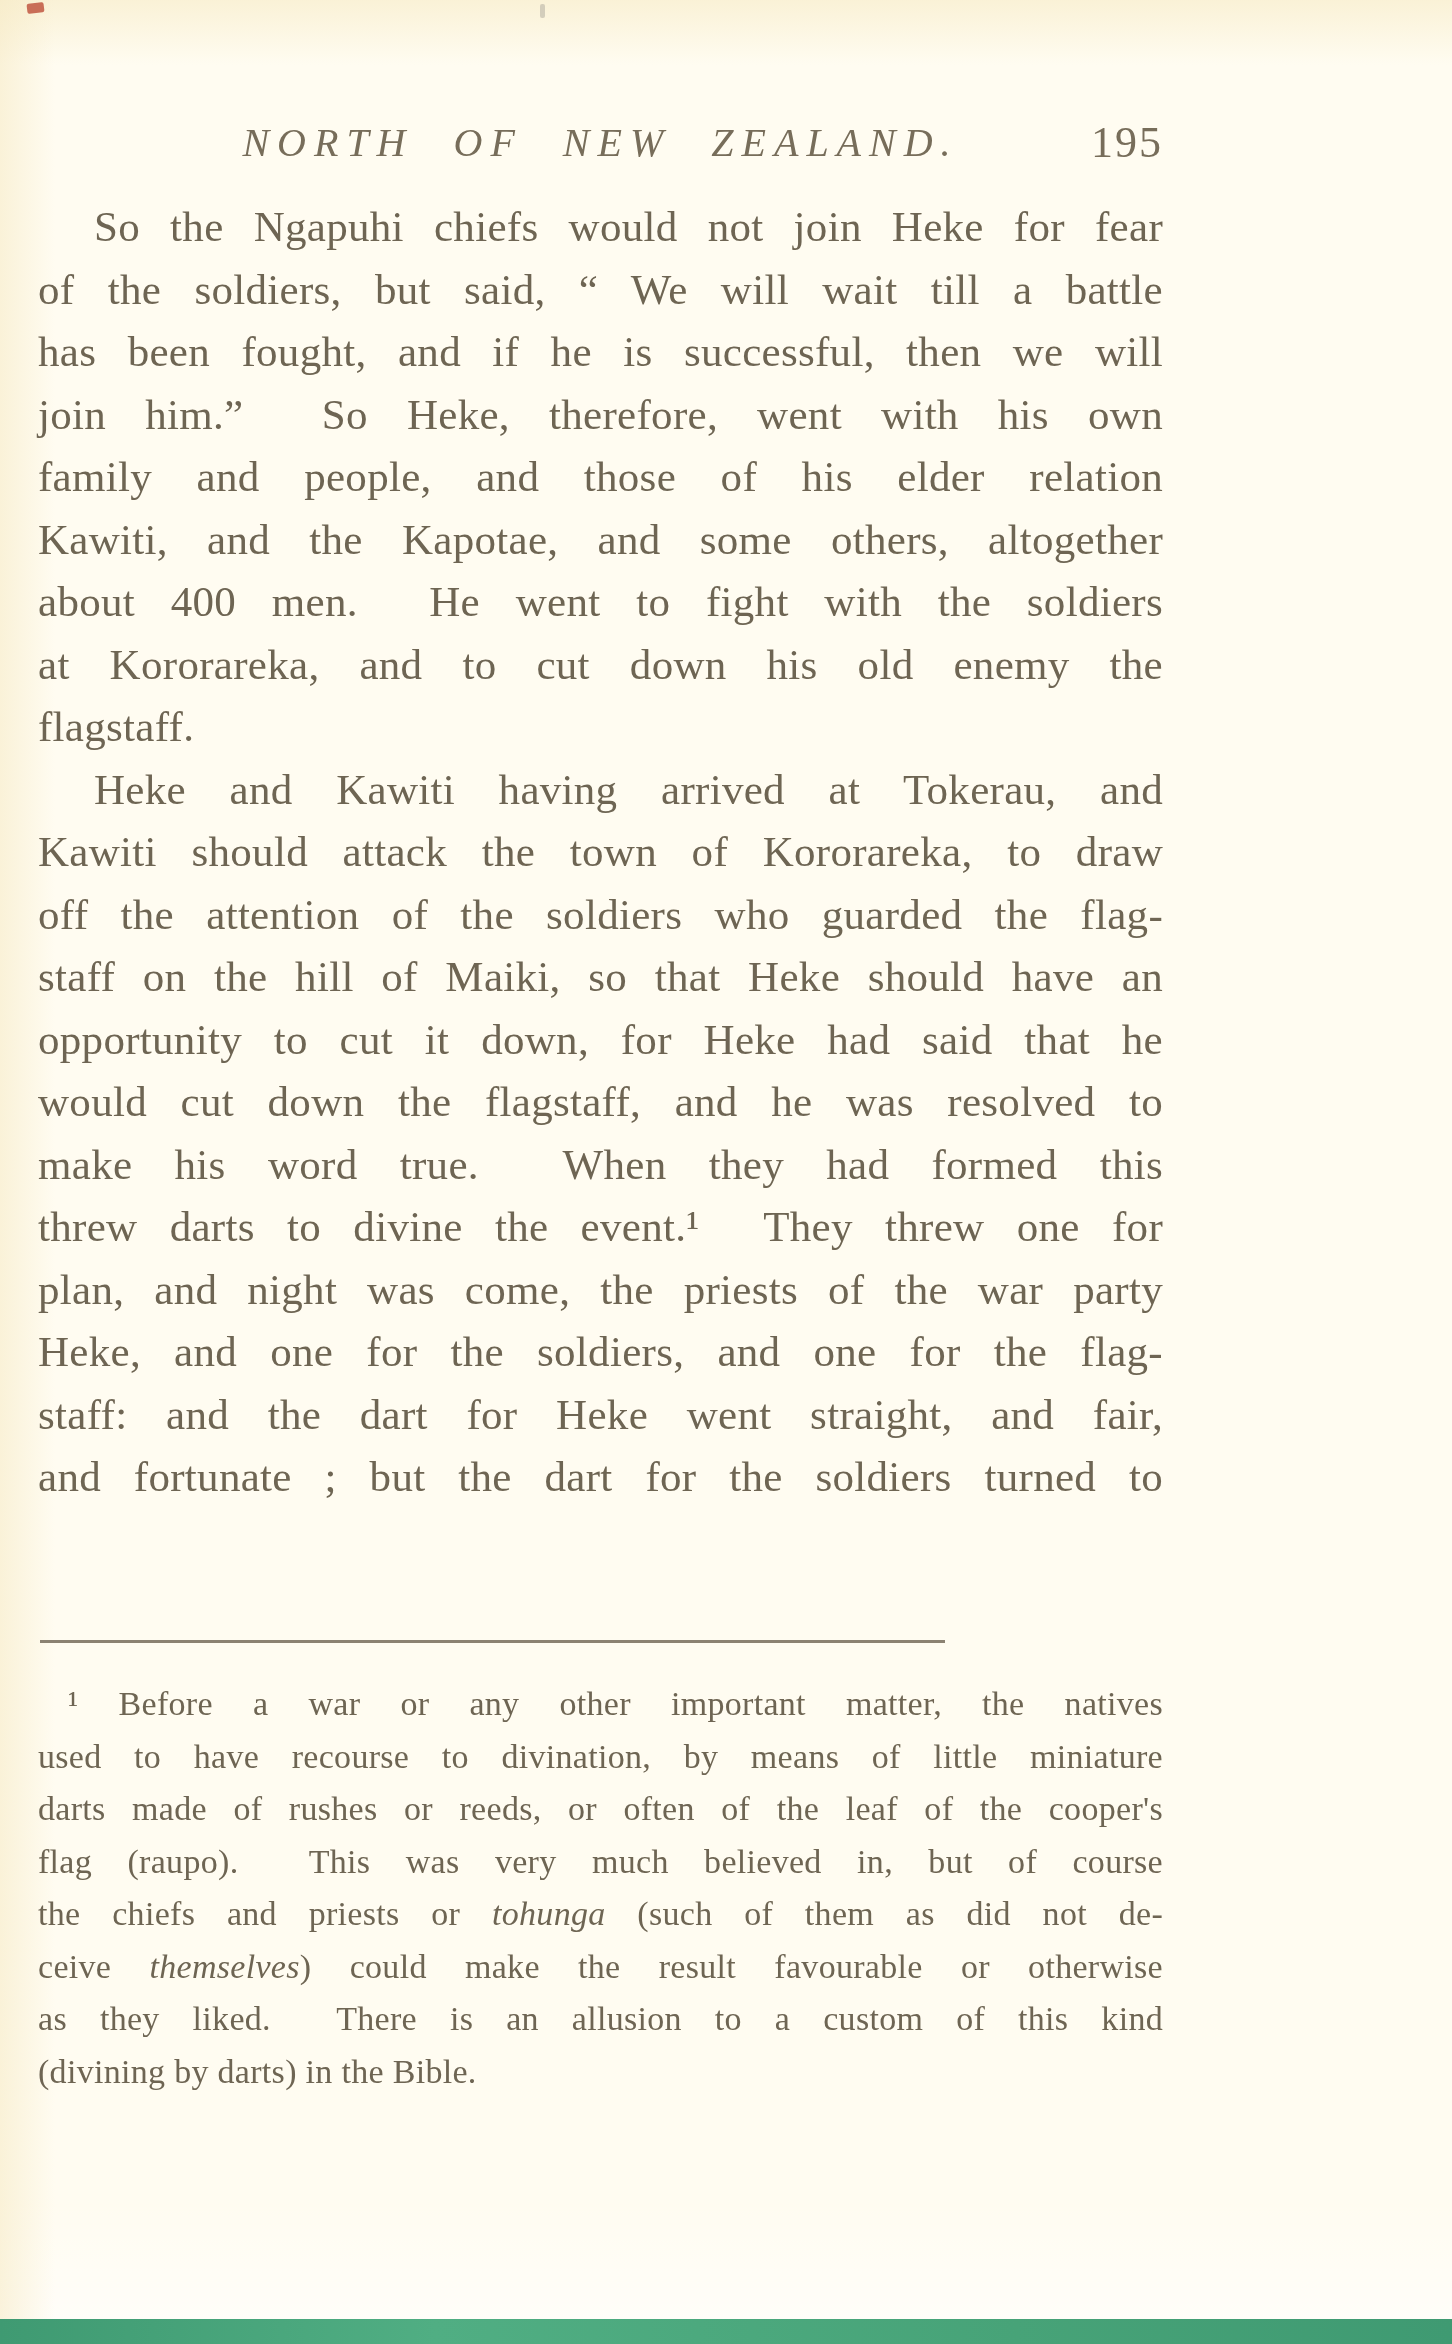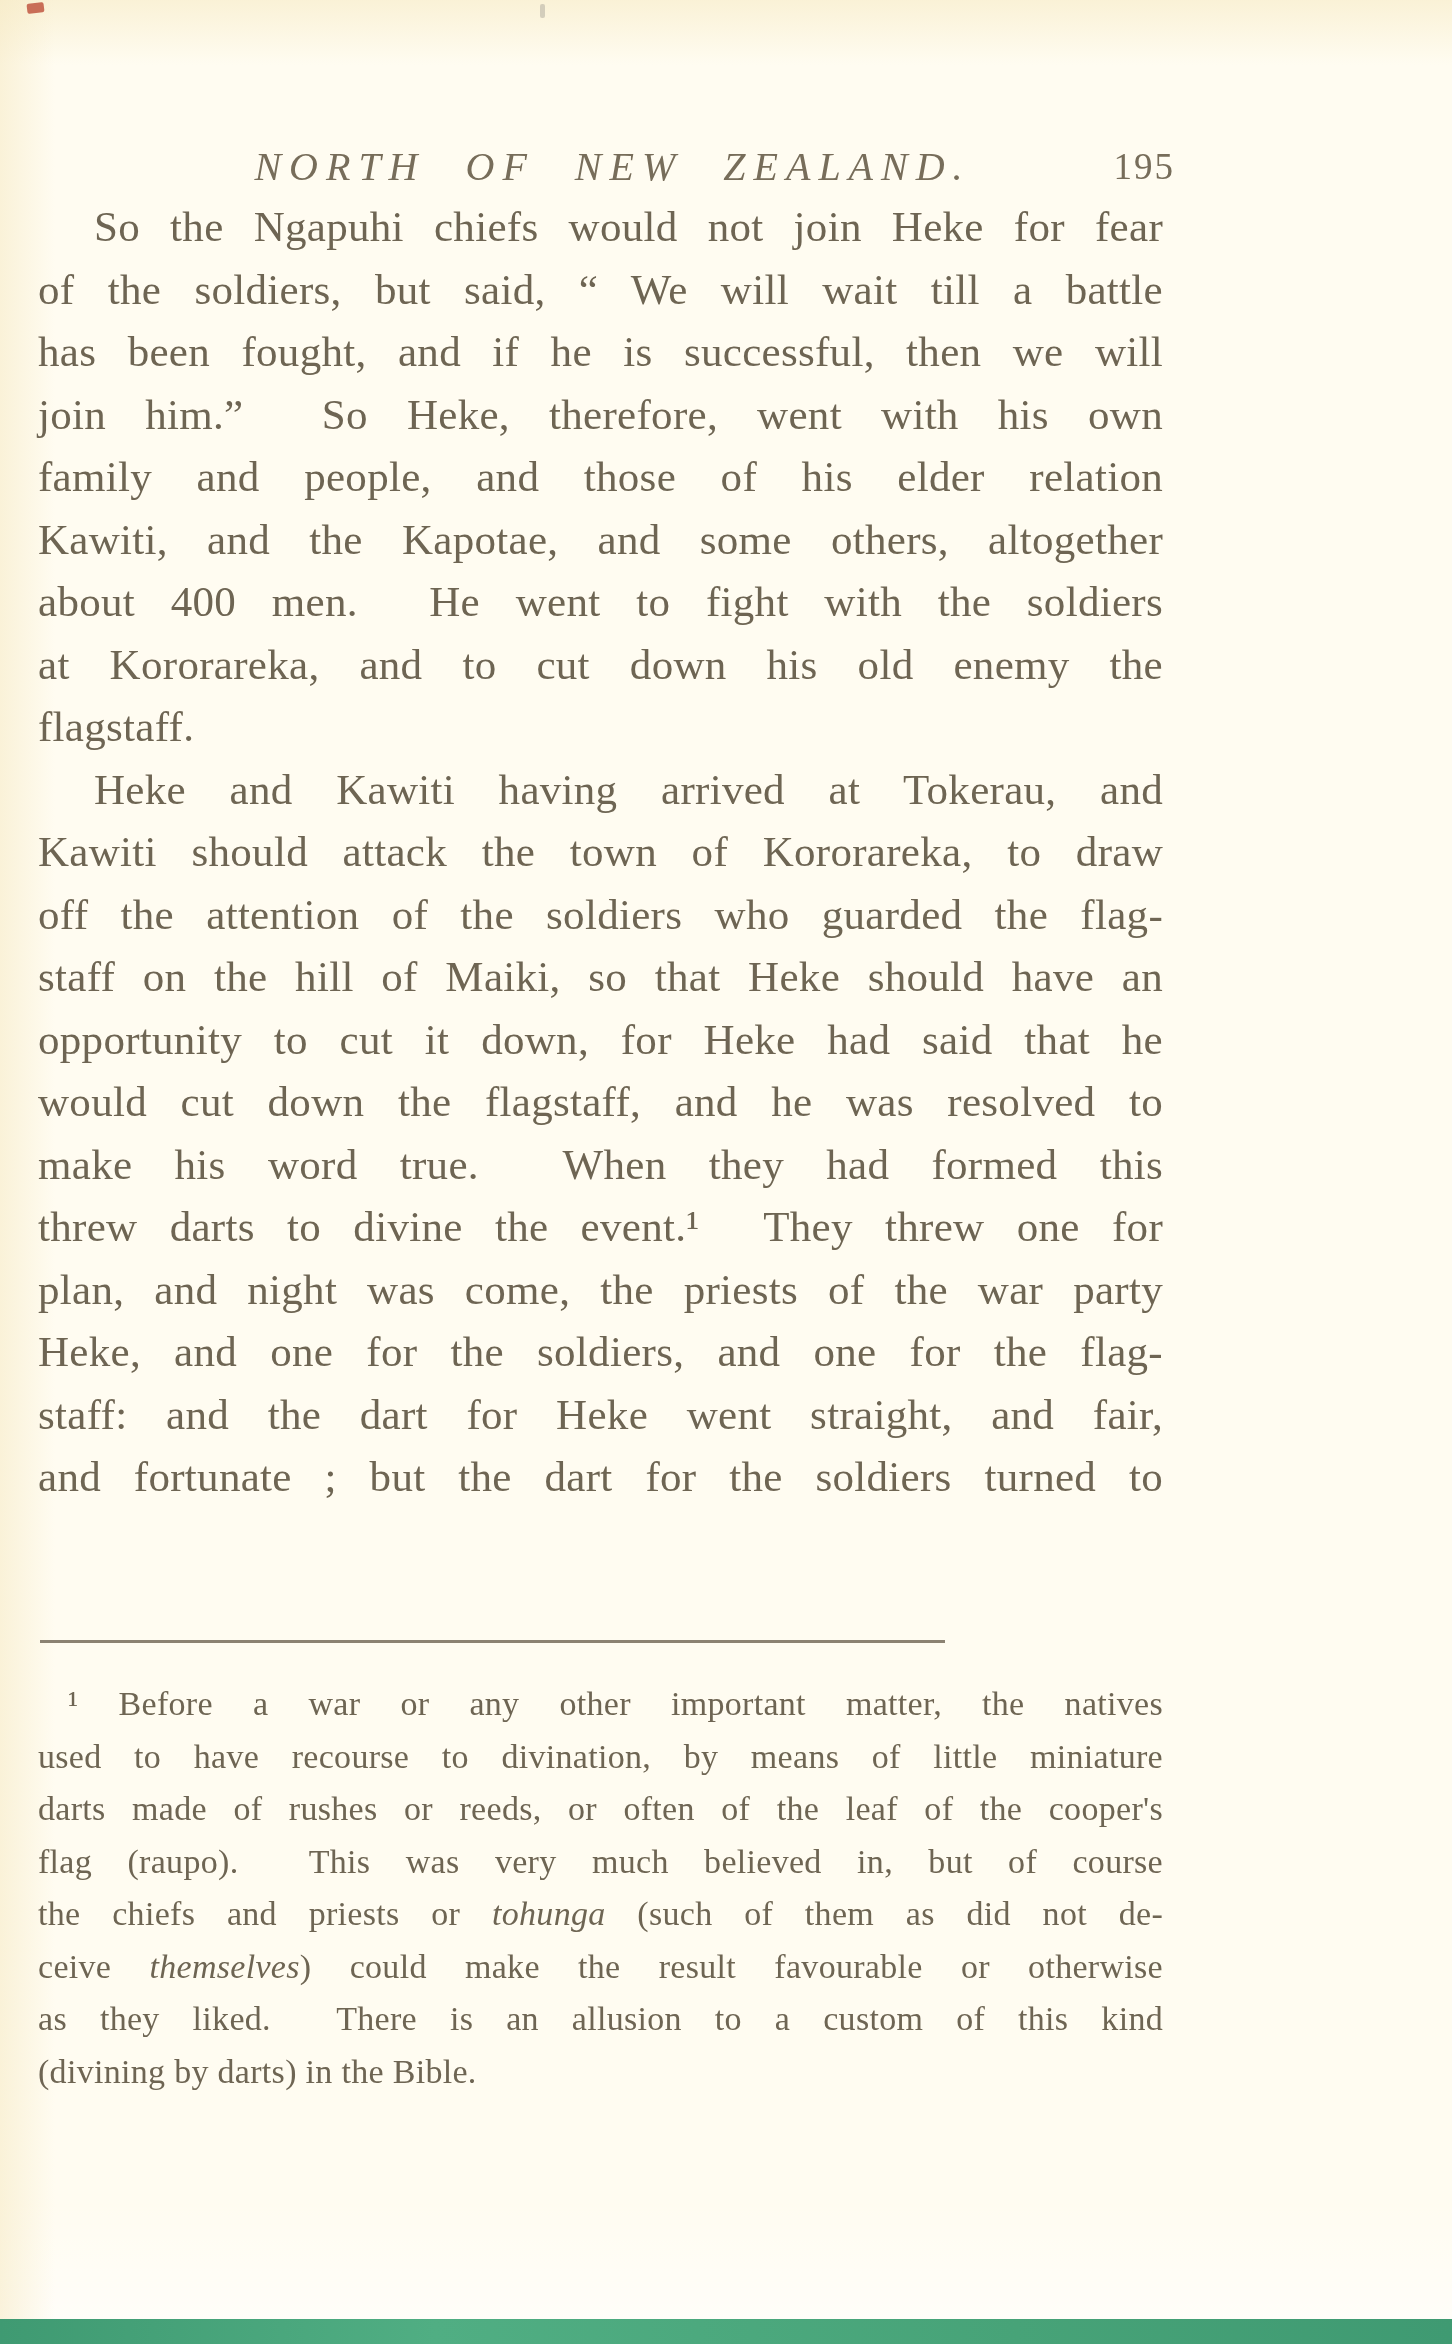--- a/index.html
+++ b/index.html
@@ -19,31 +19,31 @@
   .artifact-red {
     position:absolute; left:27px; top:3px; width:17px; height:10px;
     background:var(--artifact-color,#c35f49);
     border-radius:2px; transform:rotate(-7deg); opacity:.9;
   }
   .artifact-grey {
     position:absolute; left:540px; top:4px; width:5px; height:14px;
     background:#b9b4a6; opacity:.6; border-radius:2px;
   }
   .header-row {
-    position:absolute; left:50px; top:116px; width:1125px; height:54px;margin-top:24px;
+    position:absolute; left:38px; top:116px; width:1125px; height:54px;
   }
   .running-head {
     width:100%; text-align:center;
     font-style:italic; font-size:40px; line-height:54px;
     letter-spacing:8px; word-spacing:22px;
     color:#776d5a;
   }
   .page-number {
     position:absolute; right:0; top:0;
-    font-size:37px; line-height:54px; letter-spacing:2px;
+    font-size:44px; line-height:54px; letter-spacing:2px;
     color:#776d5a;
   }
   .body-text {
     position:absolute; left:38px; top:196px; width:1125px;
     font-size:43px; line-height:62.5px; letter-spacing:0.3px;
   }
   .line { text-align:justify; text-align-last:justify; }
   .line.flush { text-align-last:left; }
   .body-text .line.indent { text-indent:56px; }
   .footnote-rule {

